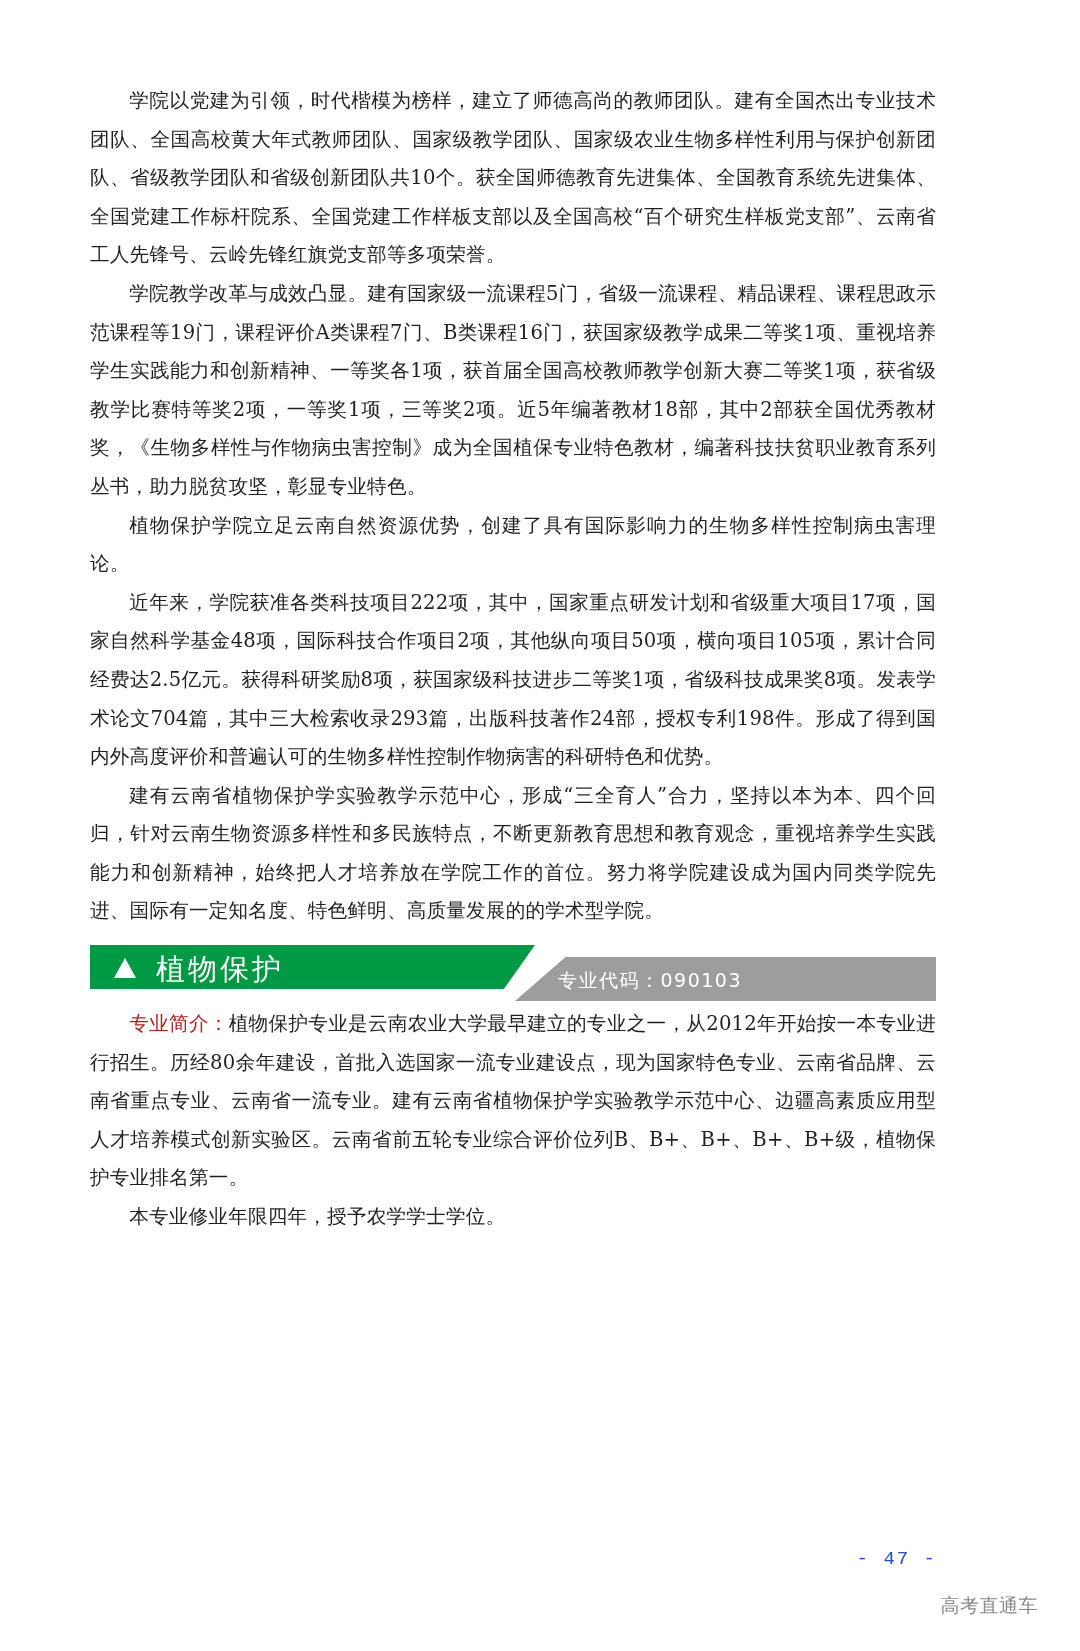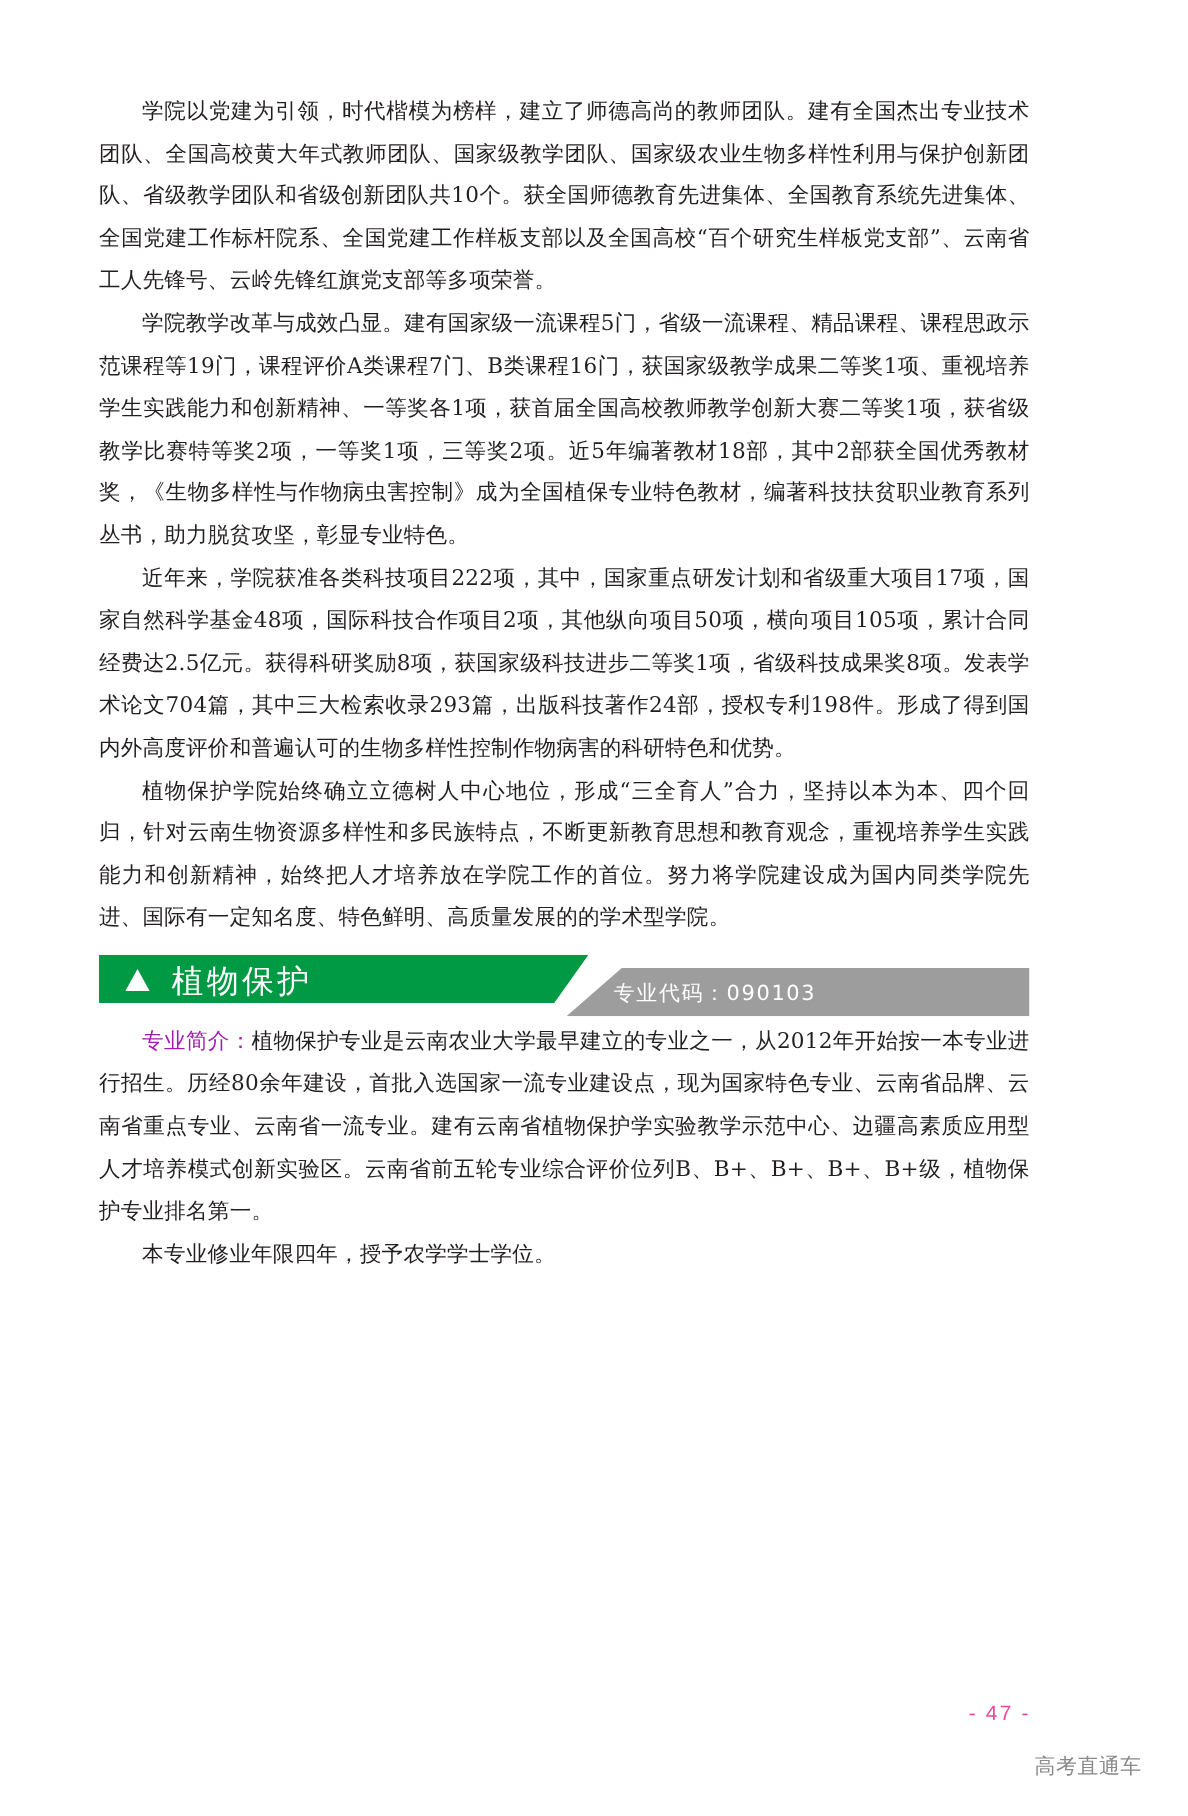--- a/index.html
+++ b/index.html
@@ -87,51 +87,52 @@
     top: 12px;
     height: 44px;
     line-height: 46px;
     color: #ffffff;
     font-family: "DejaVu Sans", "Liberation Sans", sans-serif;
     font-size: 19px;
     letter-spacing: 1.5px;
     z-index: 3;
   }
   .label-red {
-    color: #a21caf;
+    color: #b91c1c;
   }
   .page-number {
     position: absolute;
     right: 143px;
     top: 1548px;
-    font-family: Liberation Sans, sans-serif;
+    font-family: Liberation Mono, monospace;
     font-size: 19px;
-    color: #ec4899;
+    color: #1d4ed8;
     letter-spacing: 2px;
     margin-left: 36px;
   }
   .watermark {
     position: absolute;
     right: 42px;
     top: 1593px;
     font-family: Liberation Mono, monospace;
     font-size: 19px;
     color: #8a8a8a;
     letter-spacing: 0.5px;
     margin-left: 30px;
   }
 </style>
 </head>
 <body>
 
 <div class="page">
   <p class="para indent">学院以党建为引领，时代楷模为榜样，建立了师德高尚的教师团队。建有全国杰出专业技术团队、全国高校黄大年式教师团队、国家级教学团队、国家级农业生物多样性利用与保护创新团队、省级教学团队和省级创新团队共10个。获全国师德教育先进集体、全国教育系统先进集体、全国党建工作标杆院系、全国党建工作样板支部以及全国高校“百个研究生样板党支部”、云南省工人先锋号、云岭先锋红旗党支部等多项荣誉。</p>
   <p class="para indent">学院教学改革与成效凸显。建有国家级一流课程5门，省级一流课程、精品课程、课程思政示范课程等19门，课程评价A类课程7门、B类课程16门，获国家级教学成果二等奖1项、重视培养学生实践能力和创新精神、一等奖各1项，获首届全国高校教师教学创新大赛二等奖1项，获省级教学比赛特等奖2项，一等奖1项，三等奖2项。近5年编著教材18部，其中2部获全国优秀教材奖，《生物多样性与作物病虫害控制》成为全国植保专业特色教材，编著科技扶贫职业教育系列丛书，助力脱贫攻坚，彰显专业特色。</p>
+  <p class="para indent">植物保护学院立足云南自然资源优势，创建了具有国际影响力的生物多样性控制病虫害理论。</p>
   <p class="para indent">近年来，学院获准各类科技项目222项，其中，国家重点研发计划和省级重大项目17项，国家自然科学基金48项，国际科技合作项目2项，其他纵向项目50项，横向项目105项，累计合同经费达2.5亿元。获得科研奖励8项，获国家级科技进步二等奖1项，省级科技成果奖8项。发表学术论文704篇，其中三大检索收录293篇，出版科技著作24部，授权专利198件。形成了得到国内外高度评价和普遍认可的生物多样性控制作物病害的科研特色和优势。</p>
-  <p class="para indent">植物保护学院始终确立立德树人中心地位，形成“三全育人”合力，坚持以本为本、四个回归，针对云南生物资源多样性和多民族特点，不断更新教育思想和教育观念，重视培养学生实践能力和创新精神，始终把人才培养放在学院工作的首位。努力将学院建设成为国内同类学院先进、国际有一定知名度、特色鲜明、高质量发展的的学术型学院。</p>
+  <p class="para indent">建有云南省植物保护学实验教学示范中心，形成“三全育人”合力，坚持以本为本、四个回归，针对云南生物资源多样性和多民族特点，不断更新教育思想和教育观念，重视培养学生实践能力和创新精神，始终把人才培养放在学院工作的首位。努力将学院建设成为国内同类学院先进、国际有一定知名度、特色鲜明、高质量发展的的学术型学院。</p>
 
   <div class="banner">
     <div class="banner-green"></div>
     <div class="banner-gray"></div>
     <div class="banner-title">
       <span class="triangle-icon"></span>
       <span>植物保护</span>
     </div>
     <div class="banner-code">专业代码：090103</div>
   </div>

